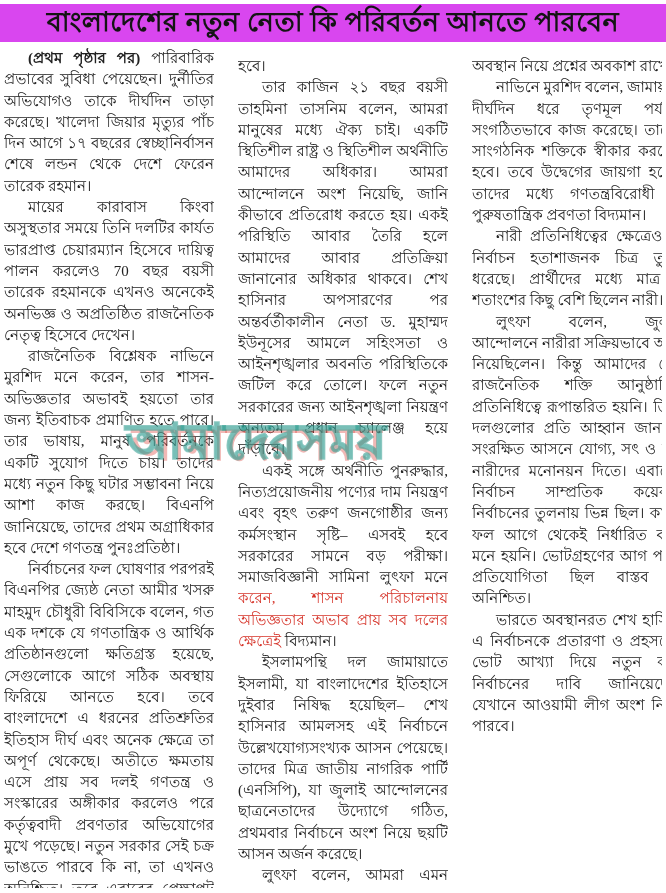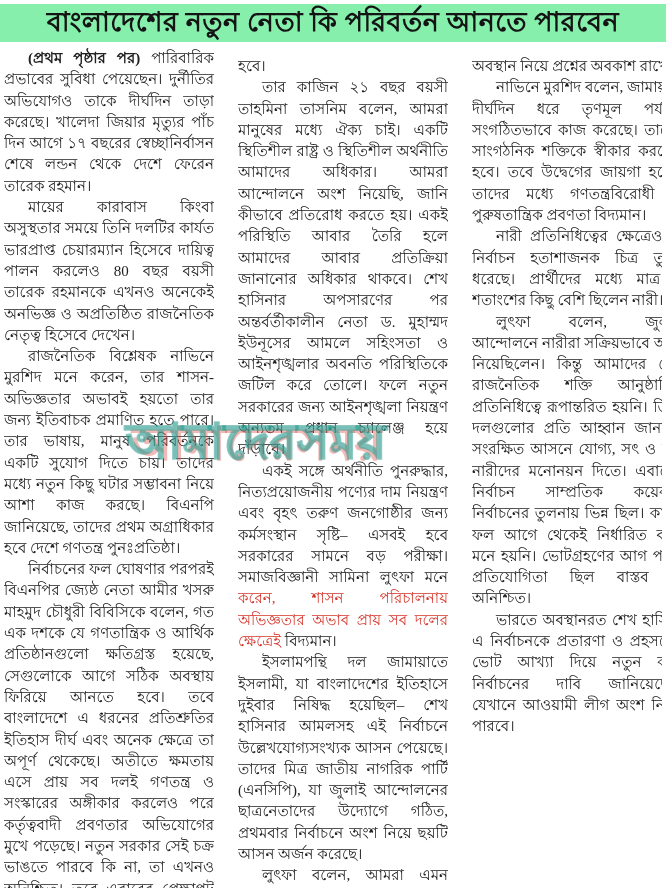--- a/index.html
+++ b/index.html
@@ -5,21 +5,21 @@
   html,body{margin:0;padding:0;background:#ffffff;}
   .page{
     position:relative;
     width:666px;height:893px;
     background:#ffffff;
     overflow:hidden;
     font-family:"Liberation Serif","DejaVu Serif",serif;
   }
   .headline-bar{
     position:absolute;left:0;top:4px;width:666px;height:38px;
-    background:#86efac;
+    background:#d946ef;
     display:flex;align-items:center;justify-content:center;
   }
   .headline-bar h1{
     margin:0;
     font-size:27px;
     font-weight:600;
     color:#141414;
     letter-spacing:0.5px;
     white-space:nowrap;
   }
@@ -70,21 +70,21 @@
 
 <div class="page">
 
   <div class="headline-bar">
     <h1>বাংলাদেশের নতুন নেতা কি  পরিবর্তন আনতে পারবেন</h1>
   </div>
 
   <div class="article-body">
     <div class="col">
         <p class="para"><span class="lead">(প্রথম পৃষ্ঠার পর) </span><span>পারিবারিক প্রভাবের সুবিধা পেয়েছেন। দুর্নীতির অভিযোগও তাকে দীর্ঘদিন তাড়া করেছে। খালেদা জিয়ার মৃত্যুর পাঁচ দিন আগে ১৭ বছরের স্বেচ্ছানির্বাসন শেষে লন্ডন থেকে দেশে ফেরেন তারেক রহমান।</span></p>
-        <p class="para"><span>মায়ের কারাবাস কিংবা অসুস্থতার সময়ে তিনি দলটির কার্যত ভারপ্রাপ্ত চেয়ারম্যান হিসেবে দায়িত্ব পালন করলেও 80 বছর বয়সী তারেক রহমানকে এখনও অনেকেই অনভিজ্ঞ ও অপ্রতিষ্ঠিত রাজনৈতিক নেতৃত্ব হিসেবে দেখেন।</span></p>
+        <p class="para"><span>মায়ের কারাবাস কিংবা অসুস্থতার সময়ে তিনি দলটির কার্যত ভারপ্রাপ্ত চেয়ারম্যান হিসেবে দায়িত্ব পালন করলেও 70 বছর বয়সী তারেক রহমানকে এখনও অনেকেই অনভিজ্ঞ ও অপ্রতিষ্ঠিত রাজনৈতিক নেতৃত্ব হিসেবে দেখেন।</span></p>
         <p class="para"><span>রাজনৈতিক বিশ্লেষক নাভিনে মুরশিদ মনে করেন, তার শাসন-অভিজ্ঞতার অভাবই হয়তো তার জন্য ইতিবাচক প্রমাণিত হতে পারে। তার ভাষায়, মানুষ পরিবর্তনকে একটি সুযোগ দিতে চায়। তাদের মধ্যে নতুন কিছু ঘটার সম্ভাবনা নিয়ে আশা কাজ করছে। বিএনপি জানিয়েছে, তাদের প্রথম অগ্রাধিকার হবে দেশে গণতন্ত্র পুনঃপ্রতিষ্ঠা।</span></p>
         <p class="para"><span>নির্বাচনের ফল ঘোষণার পরপরই বিএনপির জ্যেষ্ঠ নেতা আমীর খসরু মাহমুদ চৌধুরী বিবিসিকে বলেন, গত এক দশকে যে গণতান্ত্রিক ও আর্থিক প্রতিষ্ঠানগুলো ক্ষতিগ্রস্ত হয়েছে, সেগুলোকে আগে সঠিক অবস্থায় ফিরিয়ে আনতে হবে। তবে বাংলাদেশে এ ধরনের প্রতিশ্রুতির ইতিহাস দীর্ঘ এবং অনেক ক্ষেত্রে তা অপূর্ণ থেকেছে। অতীতে ক্ষমতায় এসে প্রায় সব দলই গণতন্ত্র ও সংস্কারের অঙ্গীকার করলেও পরে কর্তৃত্ববাদী প্রবণতার অভিযোগের মুখে পড়েছে। নতুন সরকার সেই চক্র ভাঙতে পারবে কি না, তা এখনও অনিশ্চিত। তবে এবারের প্রেক্ষাপট ভিন্ন। ২০২৪ সালের 'জুলাই অভ্যুত্থান'-এ সক্রিয়ভাবে অংশ নেওয়া তরুণ প্রজন্ম আগের মতো আপস করতে প্রস্তুত নয়।</span></p>
       </div>
     <div class="col">
         <p class="para cont"><span>হবে।</span></p>
         <p class="para"><span>তার কাজিন ২১ বছর বয়সী তাহমিনা তাসনিম বলেন, আমরা মানুষের মধ্যে ঐক্য চাই। একটি স্থিতিশীল রাষ্ট্র ও স্থিতিশীল অর্থনীতি আমাদের অধিকার। আমরা আন্দোলনে অংশ নিয়েছি, জানি কীভাবে প্রতিরোধ করতে হয়। একই পরিস্থিতি আবার তৈরি হলে আমাদের আবার প্রতিক্রিয়া জানানোর অধিকার থাকবে। শেখ হাসিনার অপসারণের পর অন্তর্বর্তীকালীন নেতা ড. মুহাম্মদ ইউনূসের আমলে সহিংসতা ও আইনশৃঙ্খলার অবনতি পরিস্থিতিকে জটিল করে তোলে। ফলে নতুন সরকারের জন্য আইনশৃঙ্খলা নিয়ন্ত্রণ অন্যতম প্রধান চ্যালেঞ্জ হয়ে দাঁড়াবে।</span></p>
         <p class="para"><span>একই সঙ্গে অর্থনীতি পুনরুদ্ধার, নিত্যপ্রয়োজনীয় পণ্যের দাম নিয়ন্ত্রণ এবং বৃহৎ তরুণ জনগোষ্ঠীর জন্য কর্মসংস্থান সৃষ্টি– এসবই হবে সরকারের সামনে বড় পরীক্ষা। সমাজবিজ্ঞানী সামিনা লুৎফা মনে </span><span class="red-tint">করেন, শাসন পরিচালনায় অভিজ্ঞতার অভাব প্রায় সব দলের ক্ষেত্রেই </span><span>বিদ্যমান।</span></p>
         <p class="para"><span>ইসলামপন্থি দল জামায়াতে ইসলামী, যা বাংলাদেশের ইতিহাসে দুইবার নিষিদ্ধ হয়েছিল– শেখ হাসিনার আমলসহ এই নির্বাচনে উল্লেখযোগ্যসংখ্যক আসন পেয়েছে। তাদের মিত্র জাতীয় নাগরিক পার্টি (এনসিপি), যা জুলাই আন্দোলনের ছাত্রনেতাদের উদ্যোগে গঠিত, প্রথমবার নির্বাচনে অংশ নিয়ে ছয়টি আসন অর্জন করেছে।</span></p>
         <p class="para"><span>লুৎফা বলেন, আমরা এমন অনেক সংসদ সদস্য দেখতে যাচ্ছি, যারা আগে কখনও সংসদে ছিলেন না। কেউ কেউ অভিজ্ঞ রাজনীতিক হলেও রাষ্ট্র পরিচালনার অভিজ্ঞতা তাদের নেই। ফলে কাজটি সহজ হবে না।</span></p>
       </div>

